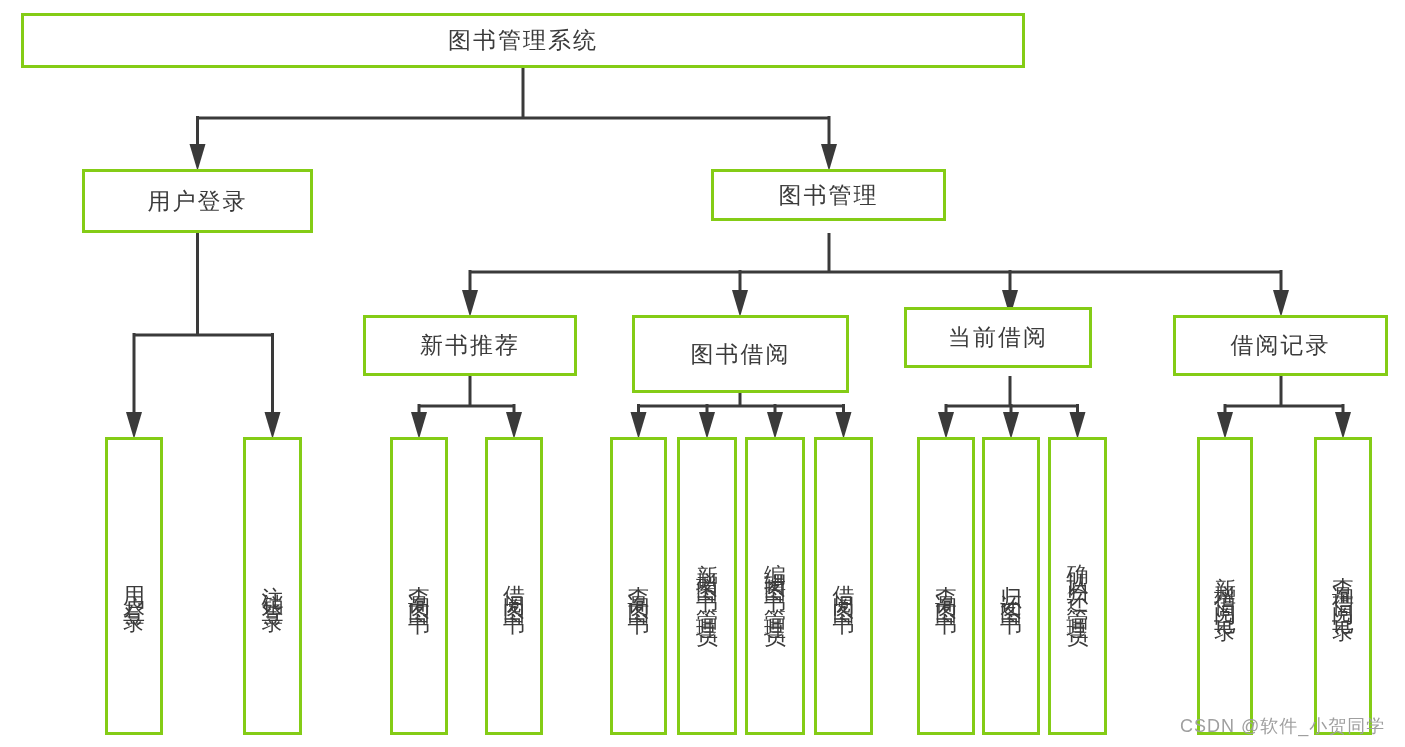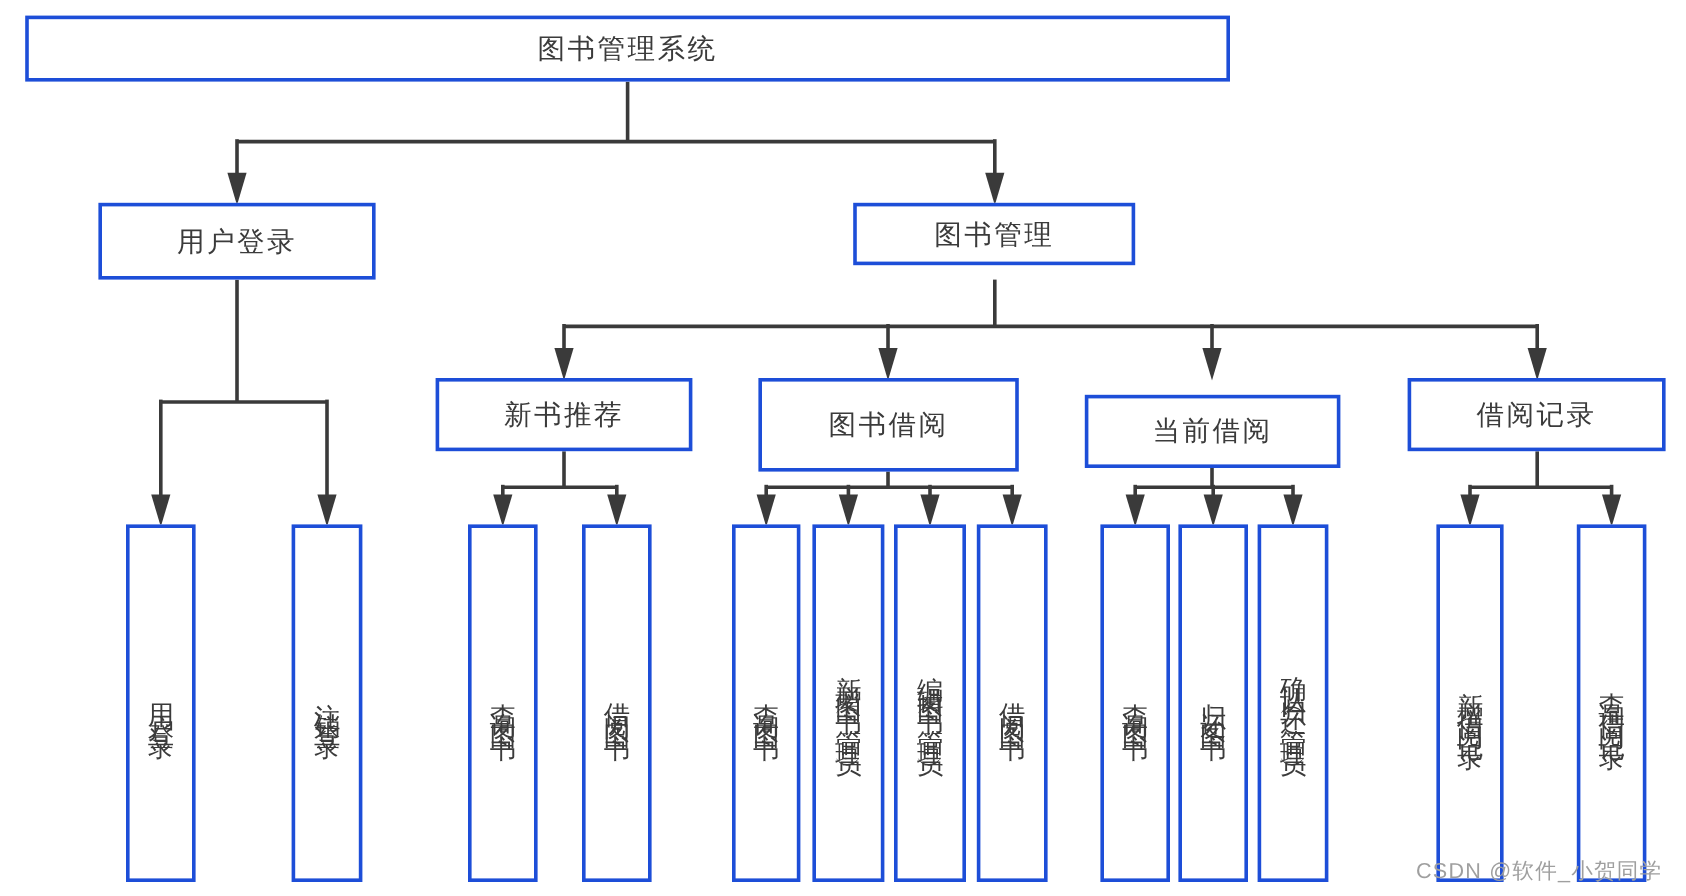--- a/index.html
+++ b/index.html
@@ -13,21 +13,21 @@
   }
   svg.connectors {
     position: absolute;
     left: 0; top: 0;
     width: 1405px; height: 747px;
   }
   .node {
     position: absolute;
     box-sizing: border-box;
     background: #ffffff;
-    border: 3px solid #1d4ed8;
+    border: 3px solid #84cc16;
     display: flex;
     align-items: center;
     justify-content: center;
     color: #3b3b3b;
     font-size: 23px;
     letter-spacing: 2px;
     text-align: center;
   }
   .node.v span {
     writing-mode: vertical-rl;
@@ -135,21 +135,21 @@
   <div class="node" style="left:711px; top:169px; width:235px; height:52px;">
     <span>图书管理</span>
   </div>
 
   <div class="node" style="left:363px; top:315px; width:214px; height:61px;">
     <span>新书推荐</span>
   </div>
   <div class="node" style="left:632px; top:315px; width:217px; height:78px;">
     <span>图书借阅</span>
   </div>
-  <div class="node" style="left:904px; top:329px; width:213px; height:61px;">
+  <div class="node" style="left:904px; top:307px; width:188px; height:61px;">
     <span>当前借阅</span>
   </div>
   <div class="node" style="left:1173px; top:315px; width:215px; height:61px;">
     <span>借阅记录</span>
   </div>
 
   <div class="node v" style="left:105px; top:437px; width:58px; height:298px;">
     <span>用户登录</span>
   </div>
   <div class="node v" style="left:243px; top:437px; width:59px; height:298px;">

